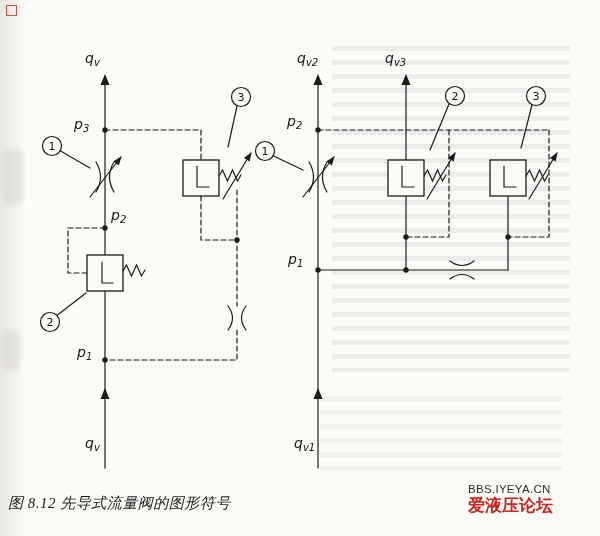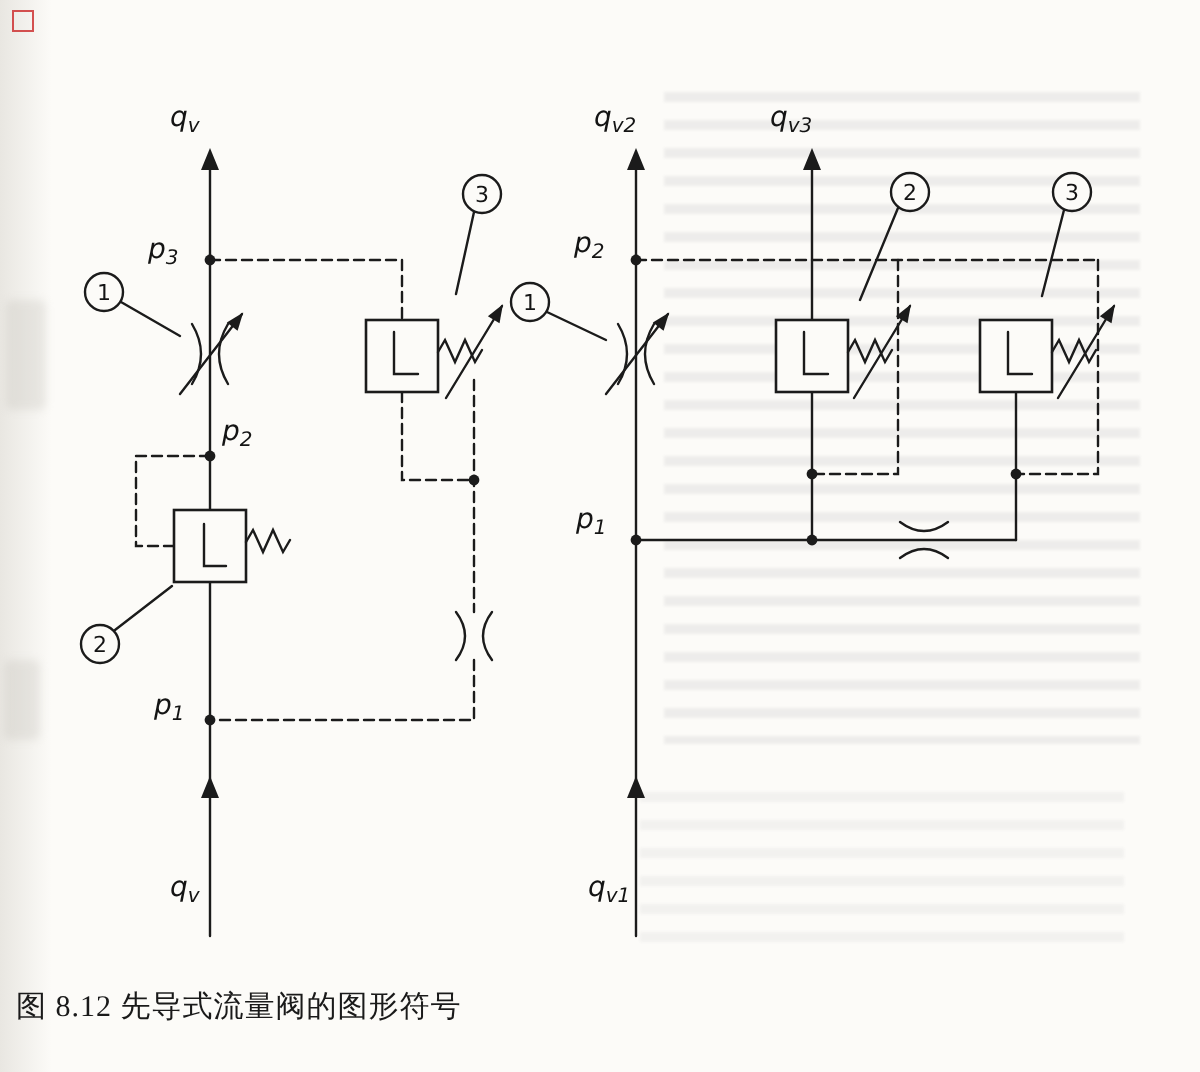--- a/index.html
+++ b/index.html
@@ -16,21 +16,21 @@
   .cnum{font-family:"DejaVu Sans",sans-serif;font-size:11px;fill:#141414;text-anchor:middle;font-style:normal;}
   .callout{fill:#fcfbf8;stroke:#1b1b1b;stroke-width:1.2;}
   
   .bleed{position:absolute;opacity:0.085;filter:blur(0.7px);
     background:repeating-linear-gradient(180deg,transparent 0 4px,#5d5f6b 4px 9px,transparent 9px 14px);}
   .edgeband{position:absolute;left:0;top:0;width:26px;height:536px;
     background:linear-gradient(90deg,#d9d6cf,rgba(252,251,248,0));opacity:0.55;}
   .smudge{position:absolute;background:#b9b6ae;opacity:0.25;filter:blur(2px);border-radius:3px;}
   .redmark{position:absolute;left:6px;top:5px;width:9px;height:9px;border:1.5px solid #cc3333;opacity:.85;}
   .caption{position:absolute;left:8px;top:494px;font-family:"Liberation Serif",serif;
-    font-size:15px;color:#1a1a1a;letter-spacing:.5px;}
+    font-size:15px;color:#1a1a1a;letter-spacing:.5px;font-style:italic;}
   .wm{position:absolute;left:468px;top:483px;line-height:1.05;}
   .wm .l1{font-family:"Liberation Sans",sans-serif;font-size:11.5px;color:#2e2e2e;letter-spacing:.3px;}
   .wm .l2{font-family:"Liberation Sans",sans-serif;font-size:17px;font-weight:600;color:#c5271f;margin-top:2px;}
 </style>
 </head>
 <body>
 
 <div id="page">
 
   <div class="edgeband"></div>
@@ -187,14 +187,18 @@
       <text class="vlbl" x="297" y="63"><tspan>q</tspan><tspan class="sub" dy="3">v2</tspan></text>
       <text class="vlbl" x="385" y="63"><tspan>q</tspan><tspan class="sub" dy="3">v3</tspan></text>
       <text class="vlbl" x="294" y="448"><tspan>q</tspan><tspan class="sub" dy="3">v1</tspan></text>
       <text class="vlbl" x="287" y="126"><tspan>p</tspan><tspan class="sub" dy="3">2</tspan></text>
       <text class="vlbl" x="288" y="264"><tspan>p</tspan><tspan class="sub" dy="3">1</tspan></text>
     </g>
   </svg>
 
   <div class="caption">图 8.12  先导式流量阀的图形符号</div>
 
+  <div class="wm">
+    <div class="l1">BBS.IYEYA.CN</div>
+    <div class="l2">爱液压论坛</div>
+  </div>
 
 </div>
 
 </body></html>

